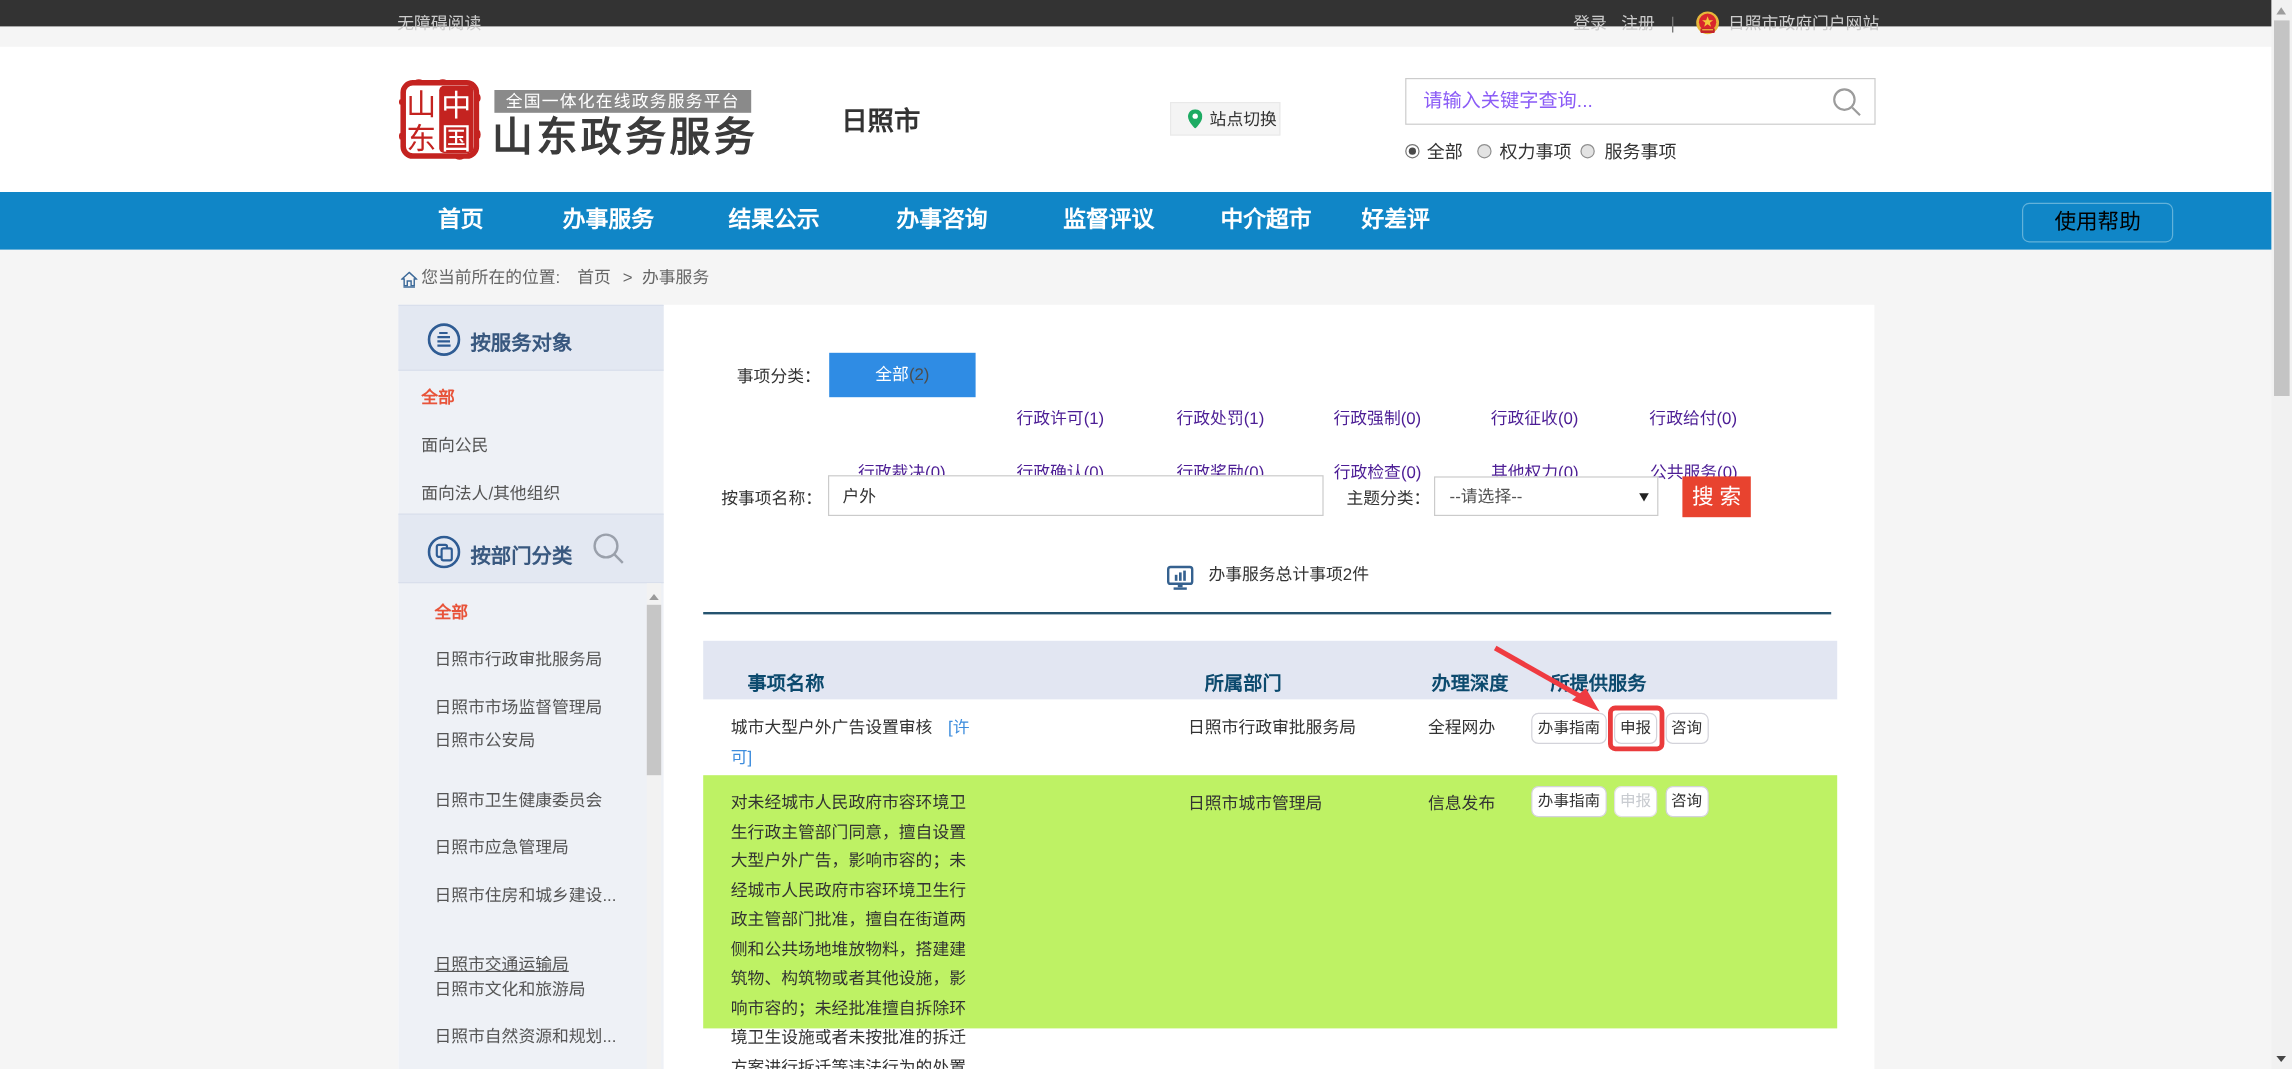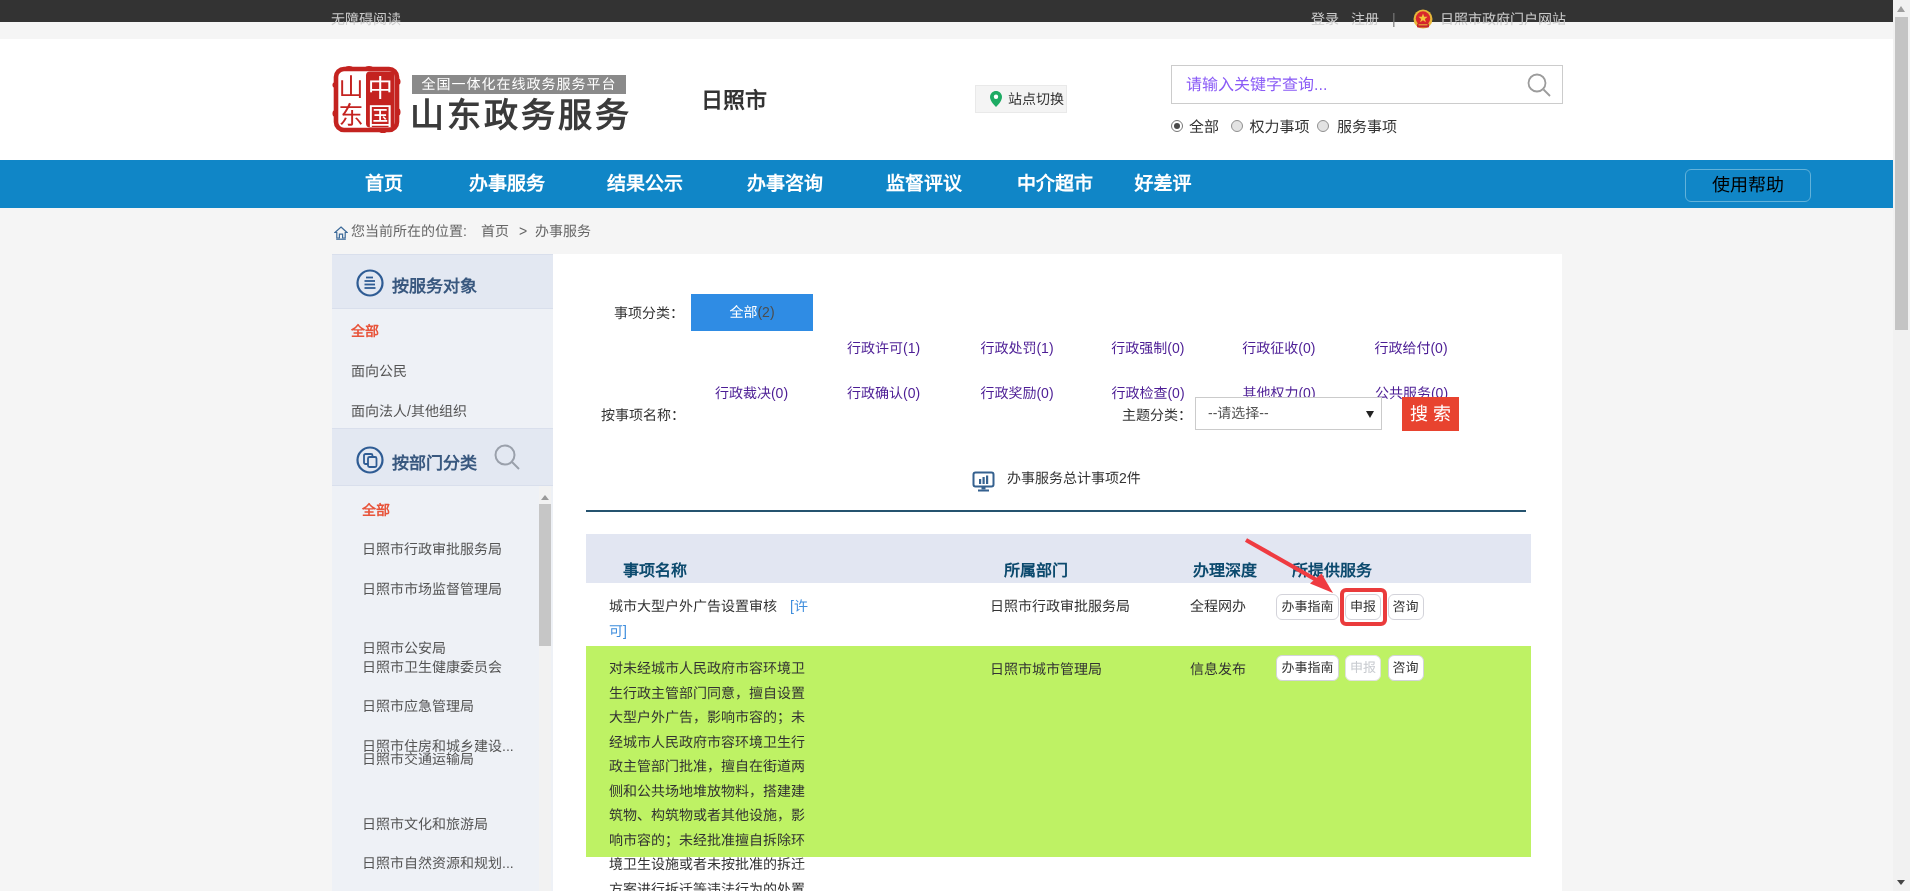--- a/index.html
+++ b/index.html
@@ -172,25 +172,25 @@
         </svg>
       <span class="tt" style="top:20px;">按部门分类</span>
       <svg class="abs" style="left:160px;top:13px;" width="30" height="30" viewBox="0 0 30 30">
           <circle cx="13" cy="13" r="9.5" fill="none" stroke="#9aa0ab" stroke-width="2"></circle>
           <line x1="20" y1="20" x2="27" y2="27" stroke="#9aa0ab" stroke-width="2"></line>
         </svg>
     </div>
     <div class="ditem redit" style="top:255px;">全部</div>
     <div class="ditem" style="top:294.3px;">日照市行政审批服务局</div>
     <div class="ditem" style="top:333.5px;">日照市市场监督管理局</div>
-    <div class="ditem" style="top:393px;">日照市公安局</div>
+    <div class="ditem" style="top:362px;">日照市公安局</div>
     <div class="ditem" style="top:412px;">日照市卫生健康委员会</div>
     <div class="ditem" style="top:451.3px;">日照市应急管理局</div>
     <div class="ditem" style="top:490.5px;">日照市住房和城乡建设...</div>
-    <div class="ditem" style="top:504px;">日照市交通运输局</div>
+    <div class="ditem" style="top:548px;text-decoration:underline;">日照市交通运输局</div>
     <div class="ditem" style="top:569px;">日照市文化和旅游局</div>
     <div class="ditem" style="top:608.3px;">日照市自然资源和规划...</div>
     <div id="sscroll">
         <span style="position:absolute;left:2px;top:9px;width:0;height:0;border-left:4px solid transparent;border-right:4px solid transparent;border-bottom:5px solid #9a9a9a;"></span>
         <div id="sthumb"></div>
       </div>
   </div>
 
   <div id="main"></div>
 </div>
@@ -205,20 +205,21 @@
   <span class="fitem" style="left:1350px;top:312px;">行政给付(0)</span>
 
   <span class="fitem" style="left:690.5px;top:357px;">行政裁决(0)</span>
   <span class="fitem" style="left:822.6px;top:357px;">行政确认(0)</span>
   <span class="fitem" style="left:956px;top:357px;">行政奖励(0)</span>
   <span class="fitem" style="left:1087px;top:357px;">行政检查(0)</span>
   <span class="fitem" style="left:1218px;top:357px;">其他权力(0)</span>
   <span class="fitem" style="left:1350.5px;top:357px;">公共服务(0)</span>
 
   <span class="flbl" style="left:601px;top:414px;">按事项名称：</span>
+  <div class="inp" style="left:690px;top:396px;width:413px;height:34px;line-height:32px;padding-left:11px;">户外</div>
   <span class="flbl" style="left:1122px;top:414px;">主题分类：</span>
   <div class="inp" style="left:1195px;top:397px;width:187px;height:33px;line-height:31px;padding-left:12px;color:#555;">--请选择--
     <span style="position:absolute;right:7px;top:13px;width:0;height:0;border-left:4.5px solid transparent;border-right:4.5px solid transparent;border-top:7px solid #222;"></span>
   </div>
   <div id="srchbtn" style="left:1402px;top:397px;width:57px;height:34px;line-height:34px;">搜 索</div>
 
   <svg class="abs" style="left:972px;top:470px;" width="23" height="23" viewBox="0 0 23 23">
     <rect x="1.5" y="2.5" width="20" height="14" rx="2" fill="none" stroke="#35618f" stroke-width="2"></rect>
     <rect x="7" y="9" width="2.2" height="5" fill="#35618f"></rect>
     <rect x="10.5" y="7" width="2.2" height="7" fill="#35618f"></rect>

